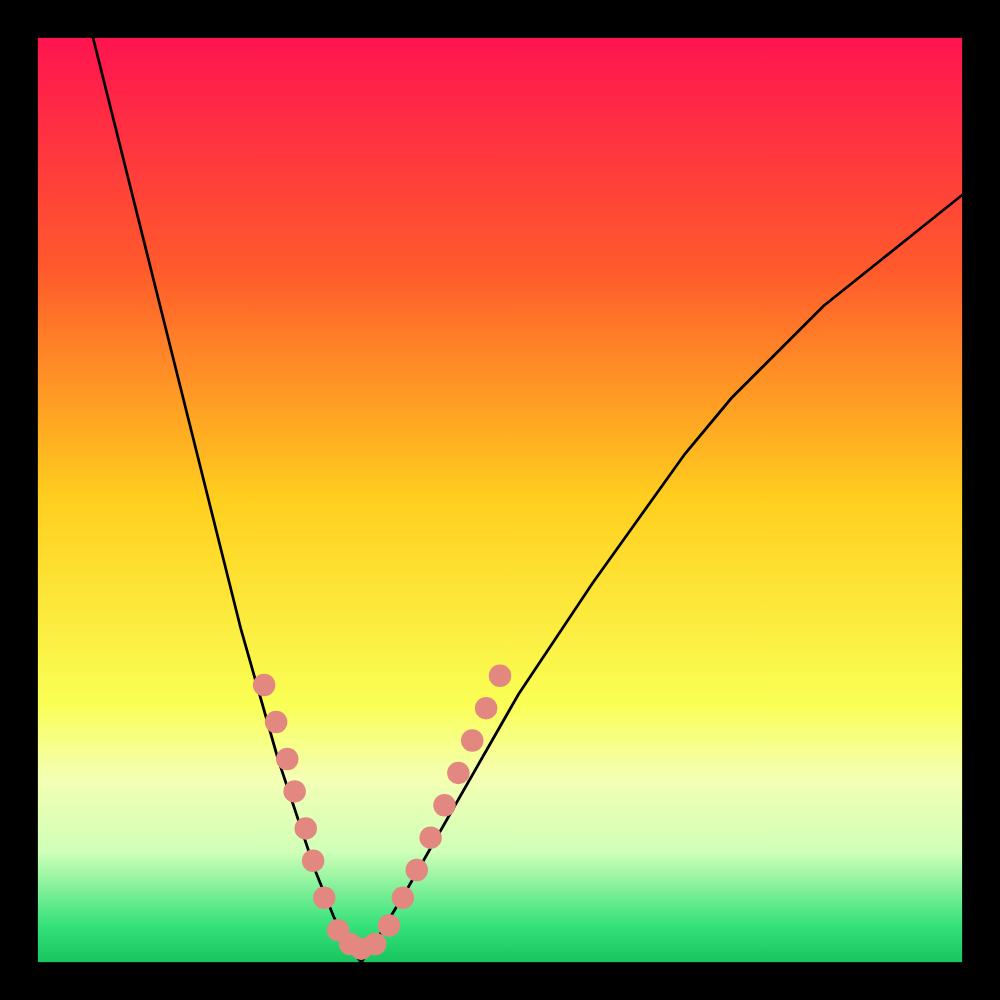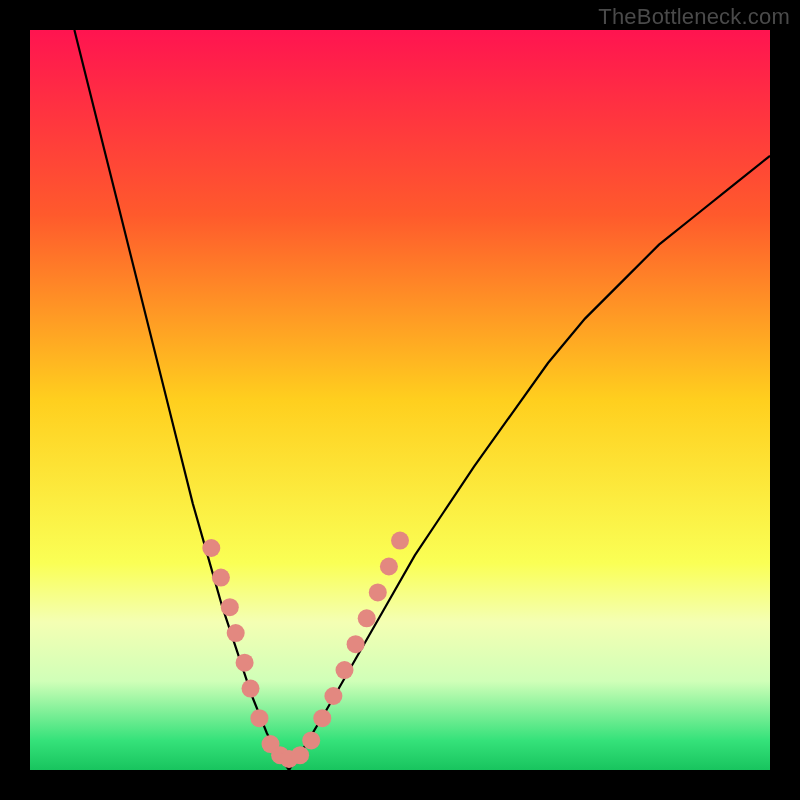--- a/index.html
+++ b/index.html
@@ -35,21 +35,20 @@
     letter-spacing: 0.2px;
     user-select: none;
   }
   svg { display: block; }
 </style>
 </head>
 <body>
 
 <div class="frame">
 
-  <div class="watermark">TheBottleneck.com</div>
 
   <div class="plot">
     <svg id="chart-svg" width="740" height="740" viewBox="0 0 740 740">
       <defs>
         <linearGradient id="bg-grad" x1="0" y1="0" x2="0" y2="1">
             <stop offset="0%" stop-color="#ff1450"></stop>
             <stop offset="25%" stop-color="#ff5a2c"></stop>
             <stop offset="50%" stop-color="#ffcf1e"></stop>
             <stop offset="72%" stop-color="#faff55"></stop>
             <stop offset="80%" stop-color="#f4ffb3"></stop>

